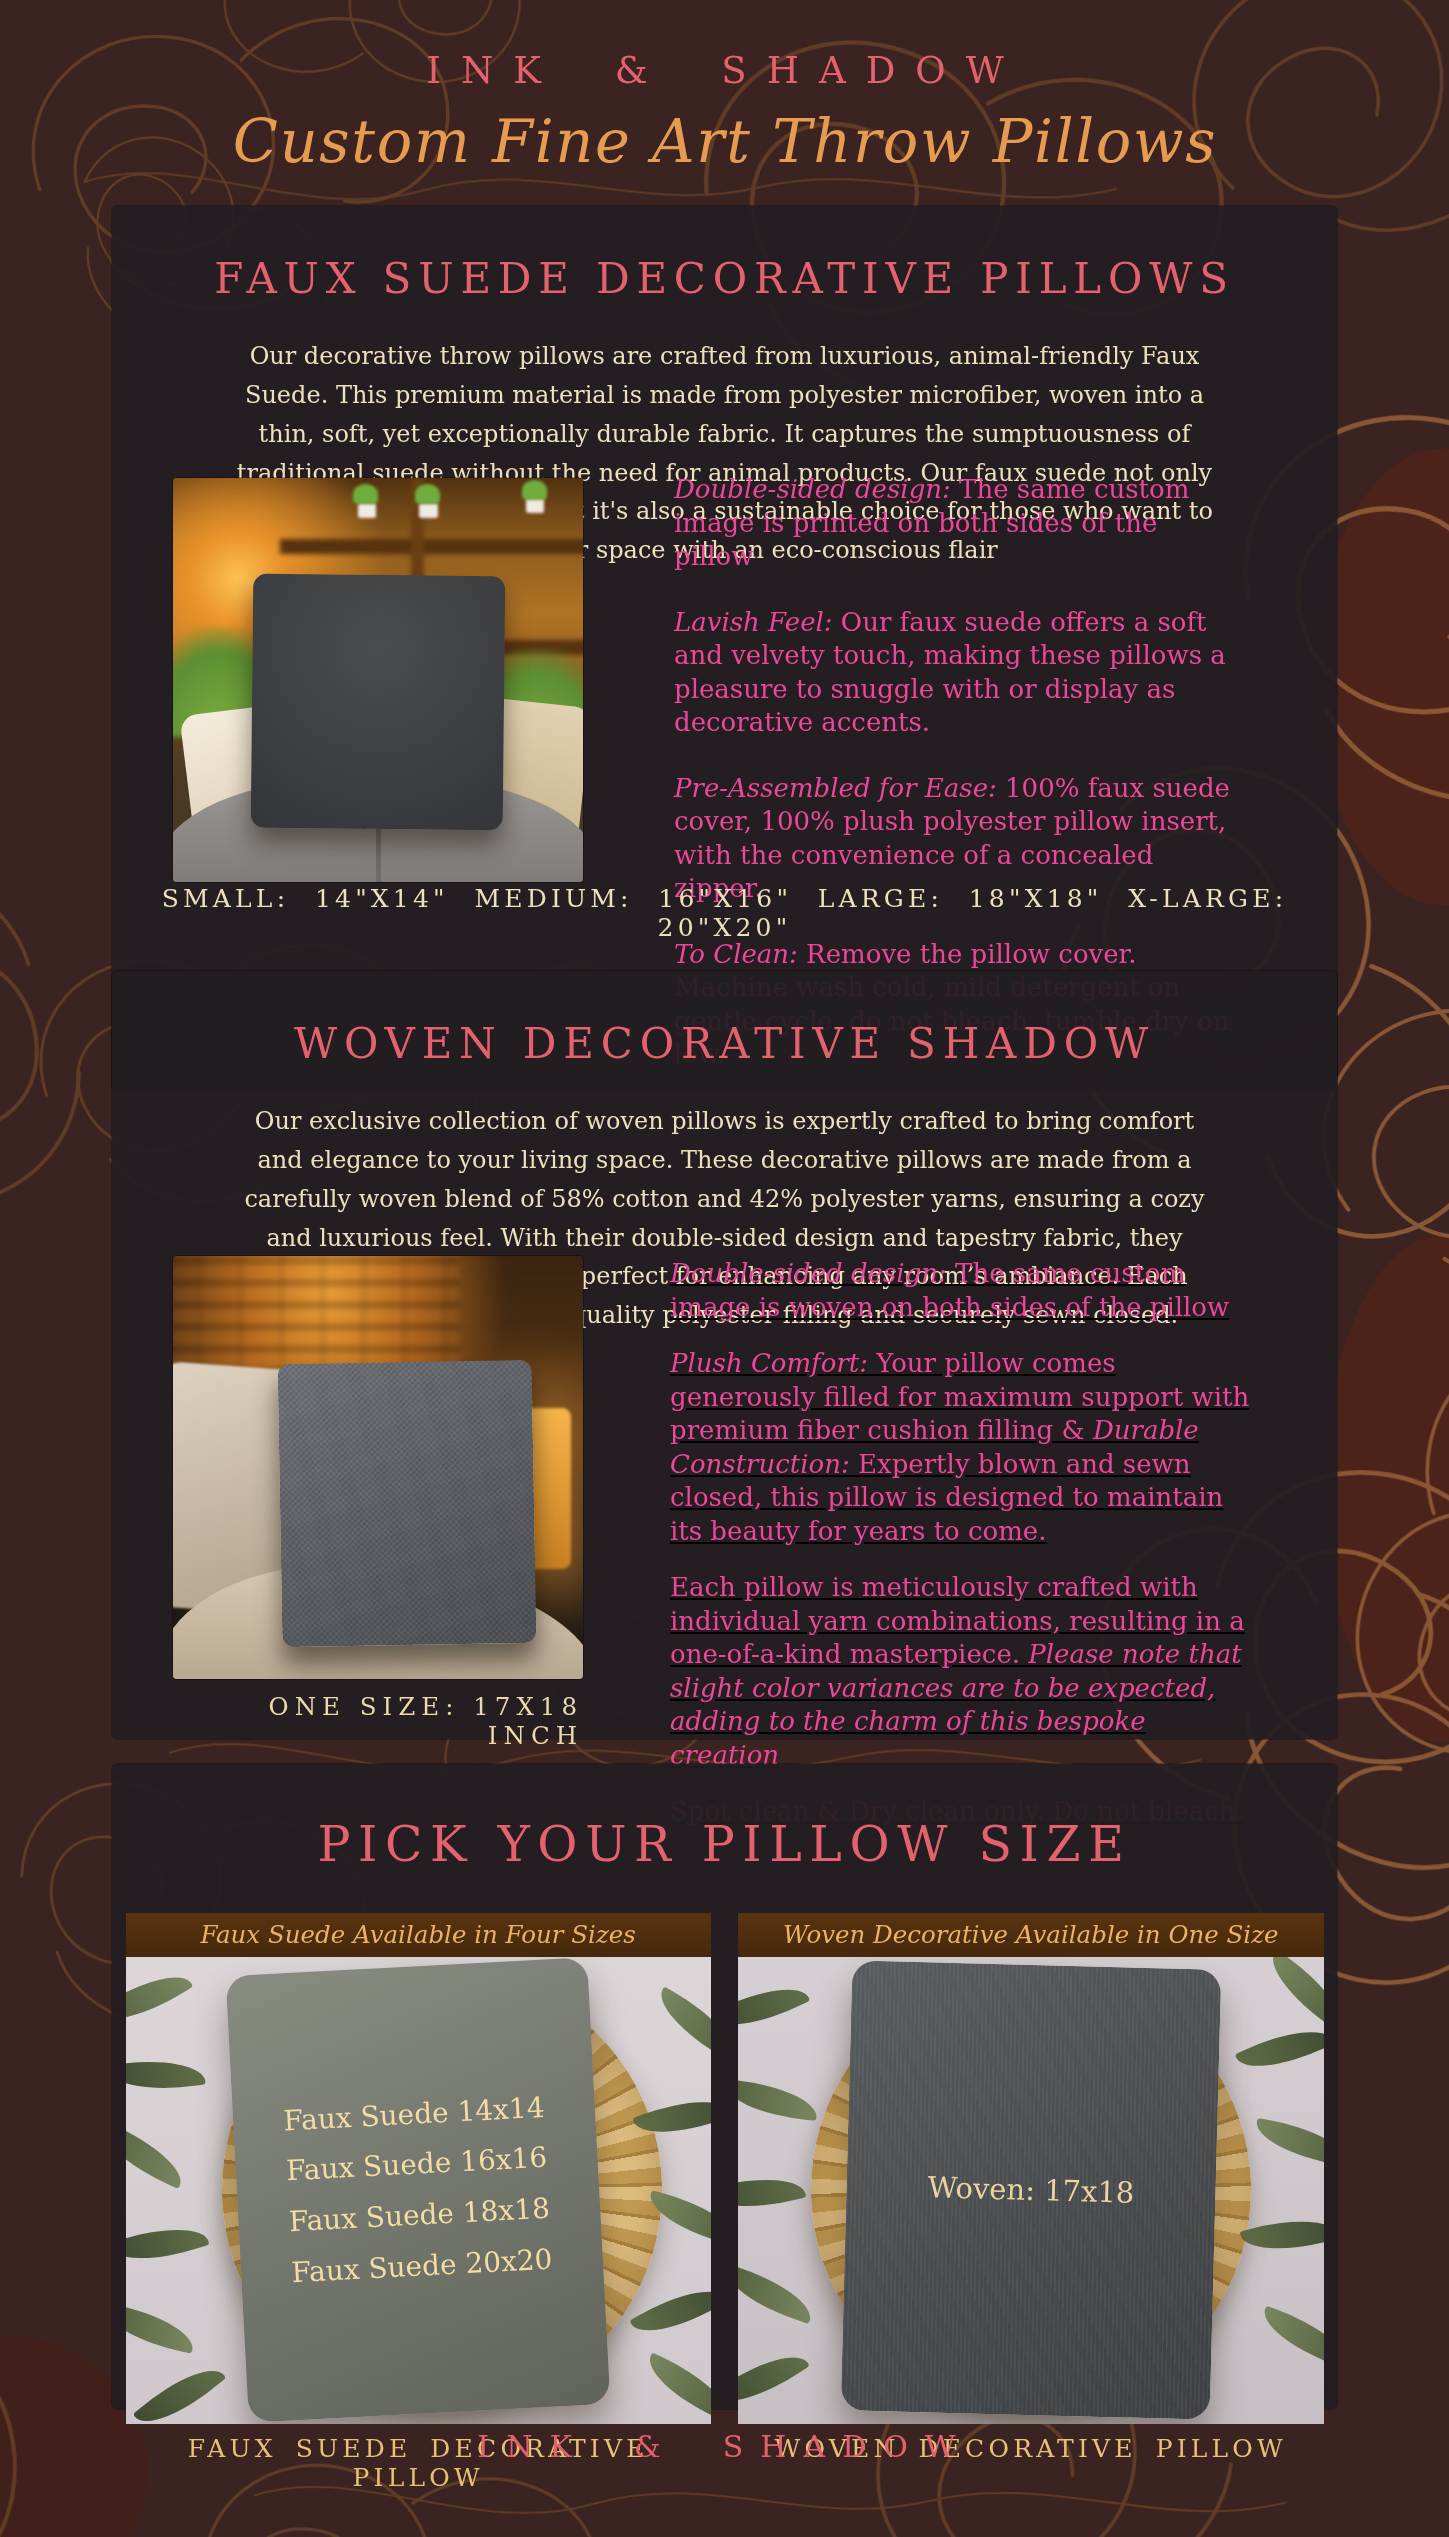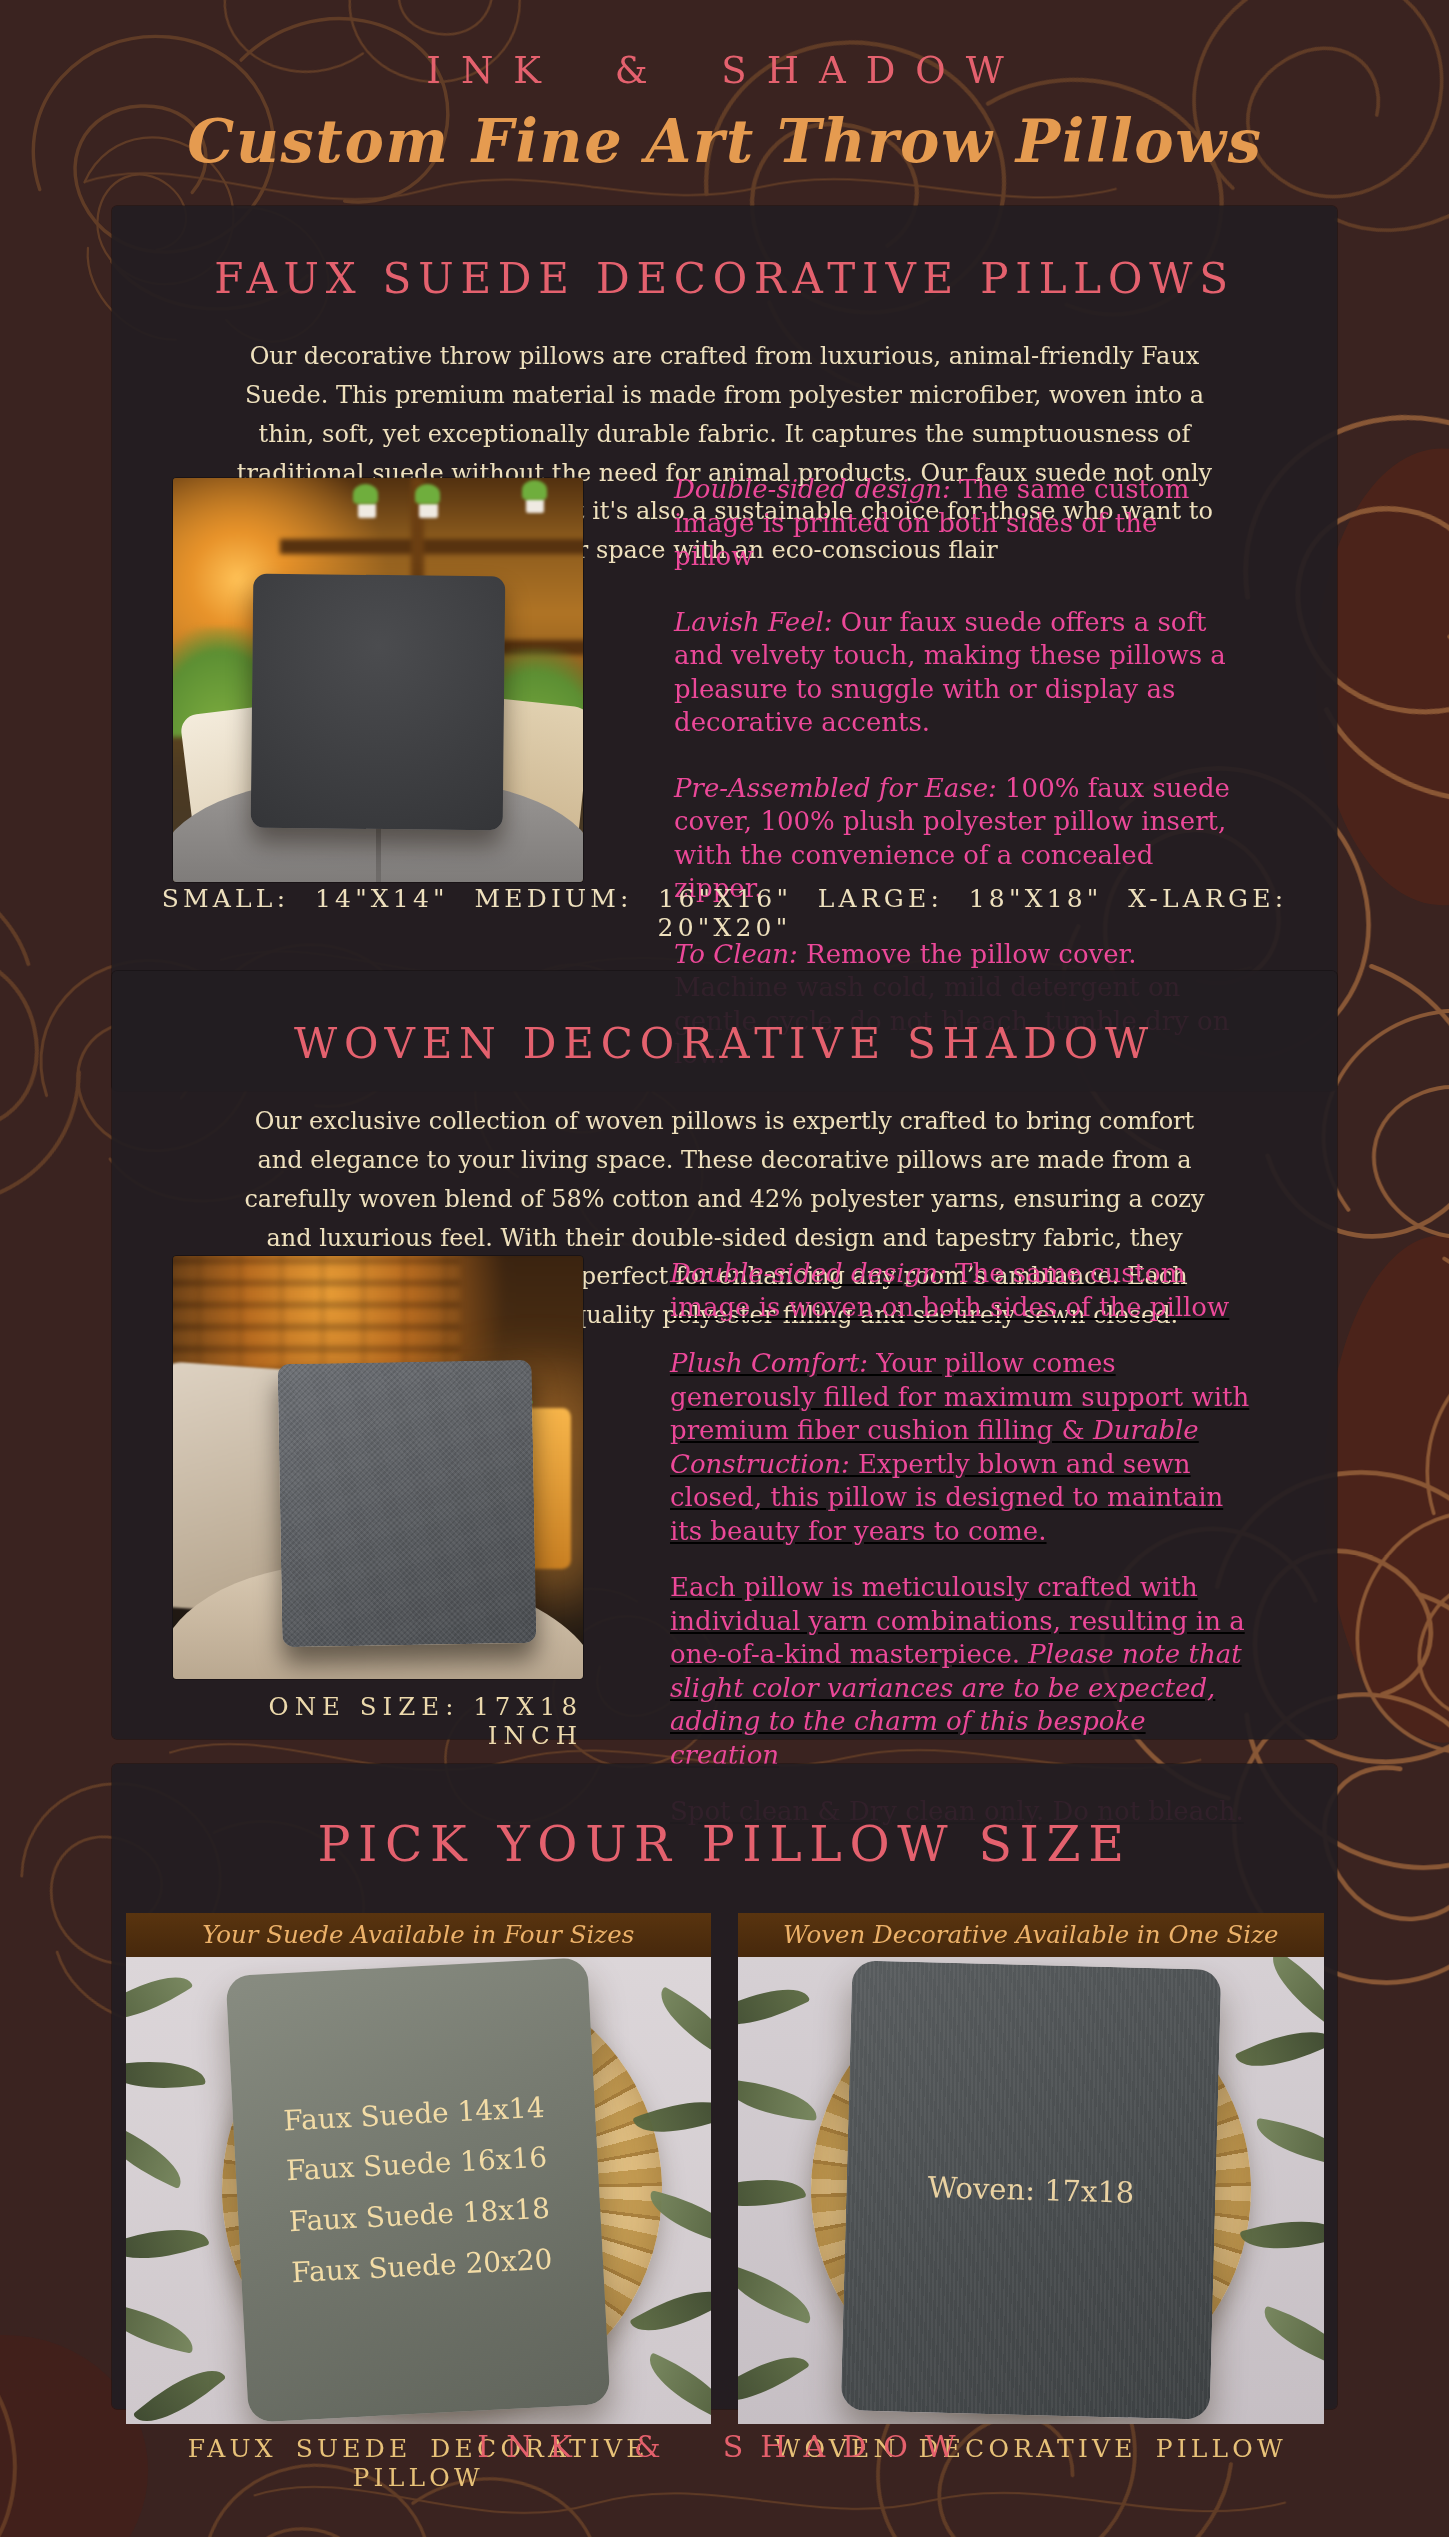--- a/index.html
+++ b/index.html
@@ -10,21 +10,21 @@
   }
   .bg-florals{position:absolute;inset:0;}
 
   
   .header{position:absolute;top:49px;left:0;right:0;text-align:center;z-index:2;}
   .brand{
     color:#e4616e;font-size:37px;letter-spacing:20px;word-spacing:22px;
     font-weight:400;
   }
   .tagline{
-    margin-top:15px;color:#e59b50;font-size:59px;font-style:italic;font-weight:700;
+    margin-top:15px;color:#e59b50;font-size:59px;font-style:italic;font-weight:400;
     letter-spacing:1.7px;
   }
 
   
   .panel{
     position:absolute;left:112px;width:1225px;z-index:2;
     background:rgba(34,29,33,0.93);border-radius:5px;
     box-shadow:0 0 0 0.8px rgba(10,8,8,0.45);
     box-sizing:border-box;
   }
@@ -307,21 +307,21 @@
 
     <div class="one-size">ONE SIZE: 17X18 INCH</div>
   </section>
 
   <section class="panel" id="panel-pick">
     <h2 class="section-title">PICK YOUR PILLOW SIZE</h2>
 
     <div class="pick-row">
 
       <div class="pick-col">
-        <div class="banner">Your Suede Available in Four Sizes</div>
+        <div class="banner">Faux Suede Available in Four Sizes</div>
         <div class="pick-photo">
           <div class="scene-tray light">
             <div class="tray" style="left:54%;"></div>
             <div class="leaf" style="left:-29px;top:25px;transform:rotate(-32deg);"></div>
             <div class="leaf dk" style="left:-17px;top:102px;transform:rotate(-8deg);"></div>
             <div class="leaf" style="left:-32px;top:182px;transform:rotate(24deg);"></div>
             <div class="leaf dk" style="left:-13.5px;top:271px;transform:rotate(-18deg);"></div>
             <div class="leaf" style="left:-25px;top:355px;transform:rotate(12deg);"></div>
             <div class="leaf dk" style="left:6.8px;top:423px;transform:rotate(-40deg);"></div>
             <div class="leaf" style="right:-34px;top:51px;transform:rotate(210deg);"></div>

